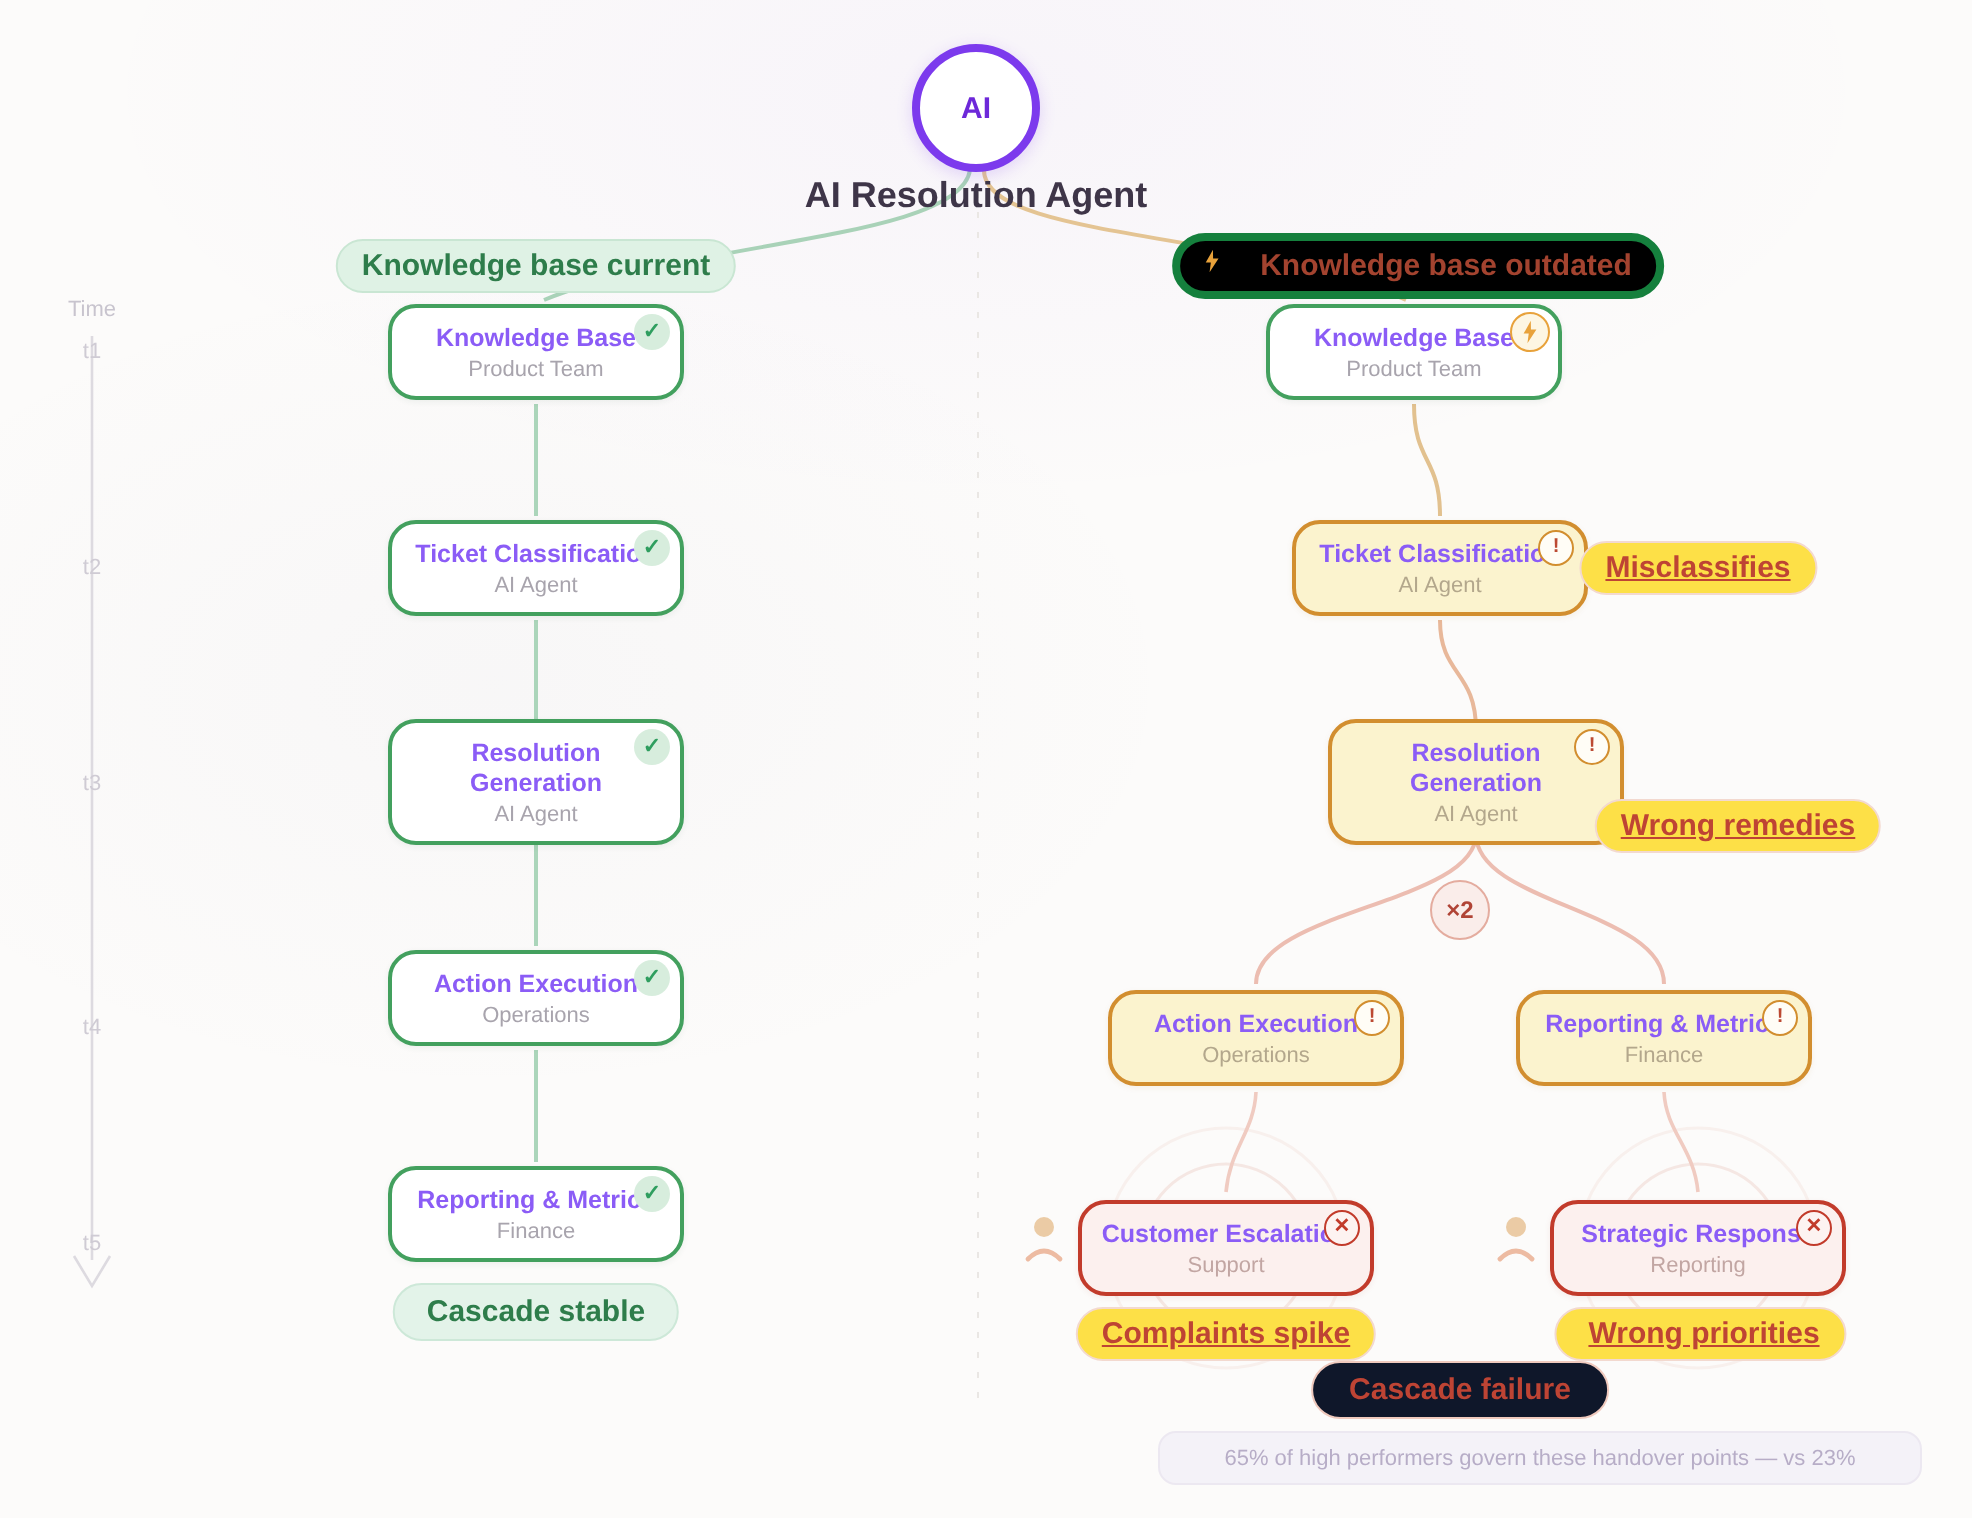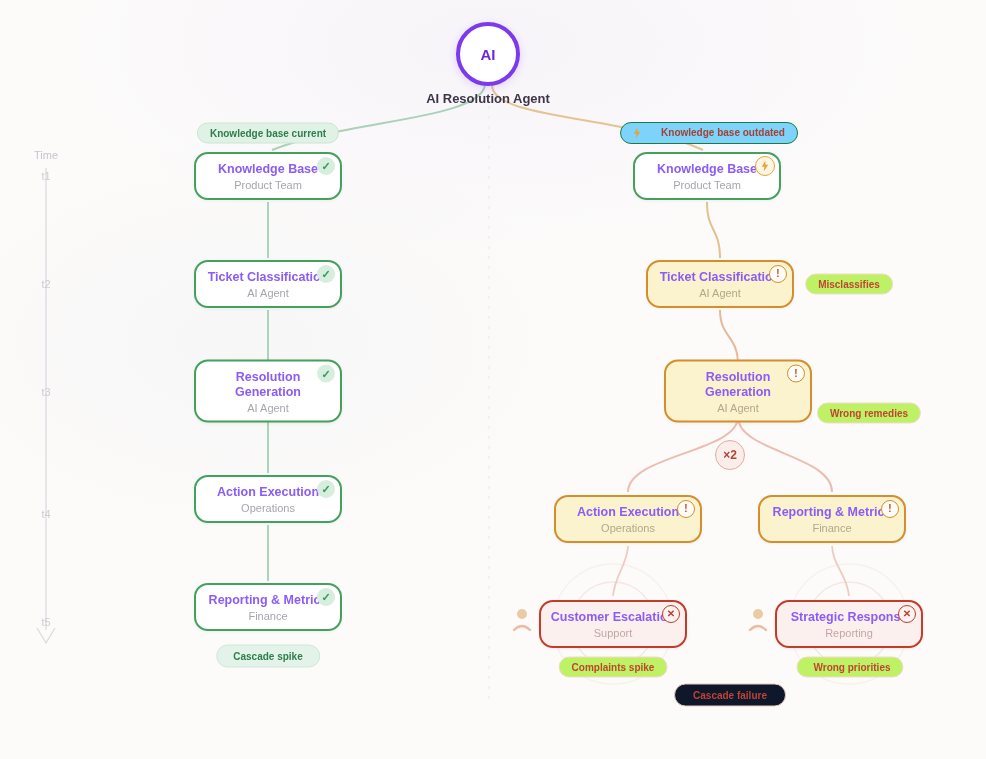--- a/index.html
+++ b/index.html
@@ -34,47 +34,47 @@
     font-size:11px;font-weight:bold;box-sizing:border-box;line-height:1;
   }
   .corner--check{background:#D7EDDD;color:#2F9E5F;}
   .corner--warn{background:#FFFDF6;border:1.5px solid #D28E2F;color:#BC4A33;font-size:10px;}
   .corner--bolt{background:#FDF6E3;border:1.5px solid #E8A23B;width:20px;height:20px;top:2px;right:4px;}
   .corner--fail{background:#FDF3F1;border:1.5px solid #C23B2B;color:#C23B2B;font-size:10px;}
 
   
   .pill{
     position:absolute;transform:translate(-50%,-50%);white-space:nowrap;
-    font-size:10px;font-weight:bold;padding:4px 12px;border-radius:999px;z-index:3;
+    font-size:15px;font-weight:bold;padding:4px 12px;border-radius:999px;z-index:3;
     display:flex;gap:5px;
   }
   .pill--green{background:#DFF2E5;color:#2E7D4B;border:1px solid #C9E6D3;}
   .pill--stable{background:#E3F3E9;color:#2E7D4B;border:1px solid #CDE8D8;padding:5px 16px;}
-  .pill--yellow{background:#7dd3fc;color:#A3432F;border:1px solid #15803d;gap:20px;}
-  .pill--pink{background:#bef264;color:#BE4434;border:1px solid #F3D9CF;}
+  .pill--yellow{background:#000000;color:#A3432F;border:4px solid #15803d;gap:20px;}
+  .pill--pink{background:#fde047;color:#BE4434;border:1px solid #F3D9CF;text-decoration:underline;}
   .pill--failure{background:#0f172a;color:#BE4434;border:1px solid #EFC9BD;padding:5px 18px;}
 
   .mult{
     position:absolute;transform:translate(-50%,-50%);width:30px;height:30px;border-radius:50%;
     background:#FAEDEA;border:1.5px solid #E4AC9F;color:#B04436;
     display:flex;align-items:center;justify-content:center;
     font-size:12px;font-weight:bold;z-index:3;box-sizing:border-box;
   }
 
   
   .ai-circle{
     position:absolute;left:488px;top:54px;transform:translate(-50%,-50%);
     width:56px;height:56px;border-radius:50%;background:#fff;border:4px solid #7C3AED;
     display:flex;align-items:center;justify-content:center;
     font-weight:bold;font-size:15px;color:#6D28D9;z-index:2;
     box-shadow:0 2px 8px rgba(124,58,237,0.18);
   }
   .root-title{
     position:absolute;left:488px;top:98px;transform:translate(-50%,-50%);
-    font-size:13px;font-weight:bold;color:#3E3548;z-index:2;white-space:nowrap;
+    font-size:18px;font-weight:bold;color:#3E3548;z-index:2;white-space:nowrap;
   }
 
   
   .tl{position:absolute;transform:translate(-50%,-50%);color:#CFCBD4;font-size:11px;z-index:1;white-space:nowrap;}
   .tl--head{color:#C8C4CE;}
 
   
   .footer-bar{
     position:absolute;left:770px;top:729px;transform:translate(-50%,-50%);
     width:382px;height:27px;border-radius:9px;background:#F4F2F8;border:1px solid #ECE8F1;
@@ -166,21 +166,21 @@
     <span class="corner corner--check">✓</span>
     <div class="t">Action Execution</div>
     <div class="s">Operations</div>
   </div>
   <div class="node node--green" style="left:268px;top:607px;">
     <span class="corner corner--check">✓</span>
     <div class="t">Reporting &amp; Metrics</div>
     <div class="s">Finance</div>
   </div>
   <div class="pill pill--stable" style="left:268px;top:656px;">
-    <span>Cascade spike</span>
+    <span>Cascade stable</span>
   </div>
 
   <div class="node node--green" style="left:707px;top:176px;">
     <span class="corner corner--bolt">
       <svg width="8" height="12" viewBox="0 0 10 14">
           <path d="M5.5 0 L1 8 H4.2 L3.4 14 L9 5.5 H5.6 Z" fill="#E8A23B"></path>
         </svg>
     </span>
     <div class="t">Knowledge Base</div>
     <div class="s">Product Team</div>
@@ -247,14 +247,17 @@
     <span>Complaints spike</span>
   </div>
   <div class="pill pill--pink" style="left:850px;top:667px;padding-left:16px;">
     <span>Wrong priorities</span>
   </div>
 
   <div class="pill pill--failure" style="left:730px;top:695px;">
     <span>Cascade failure</span>
   </div>
 
+  <div class="footer-bar">
+    <span>65% of high performers govern these handover points — vs 23%</span>
+  </div>
 
 </div>
 
 </body></html>

